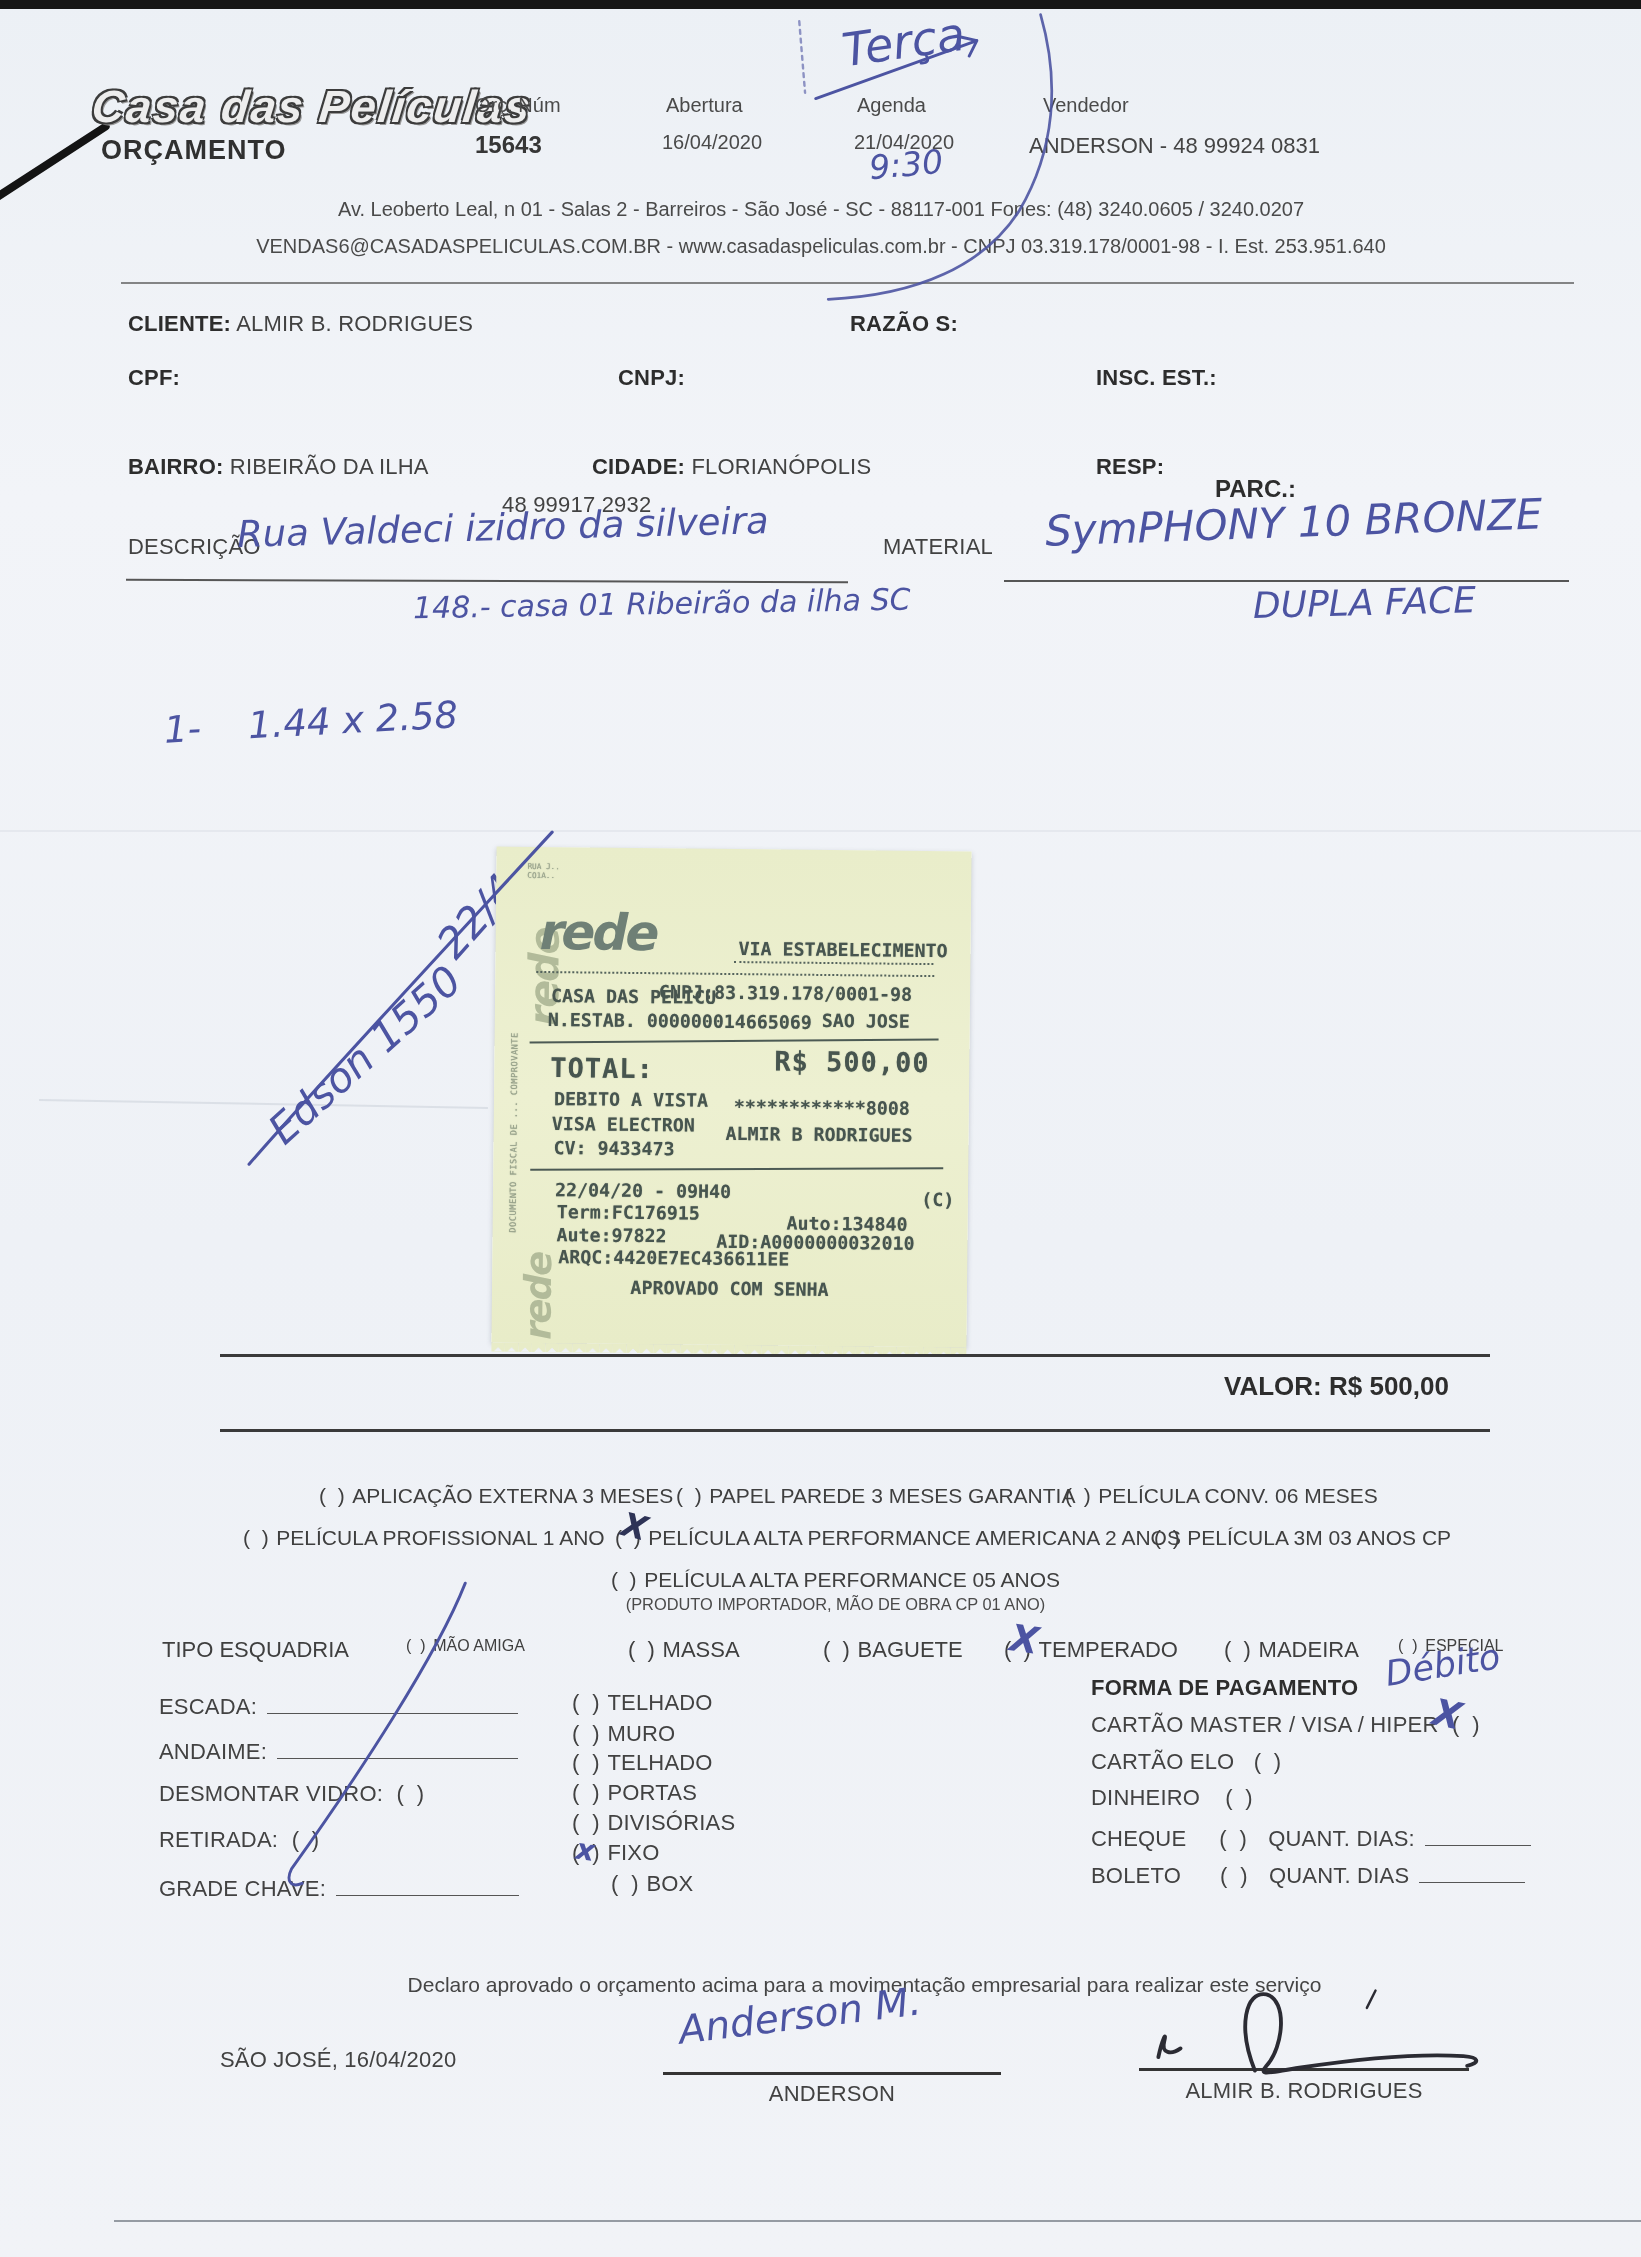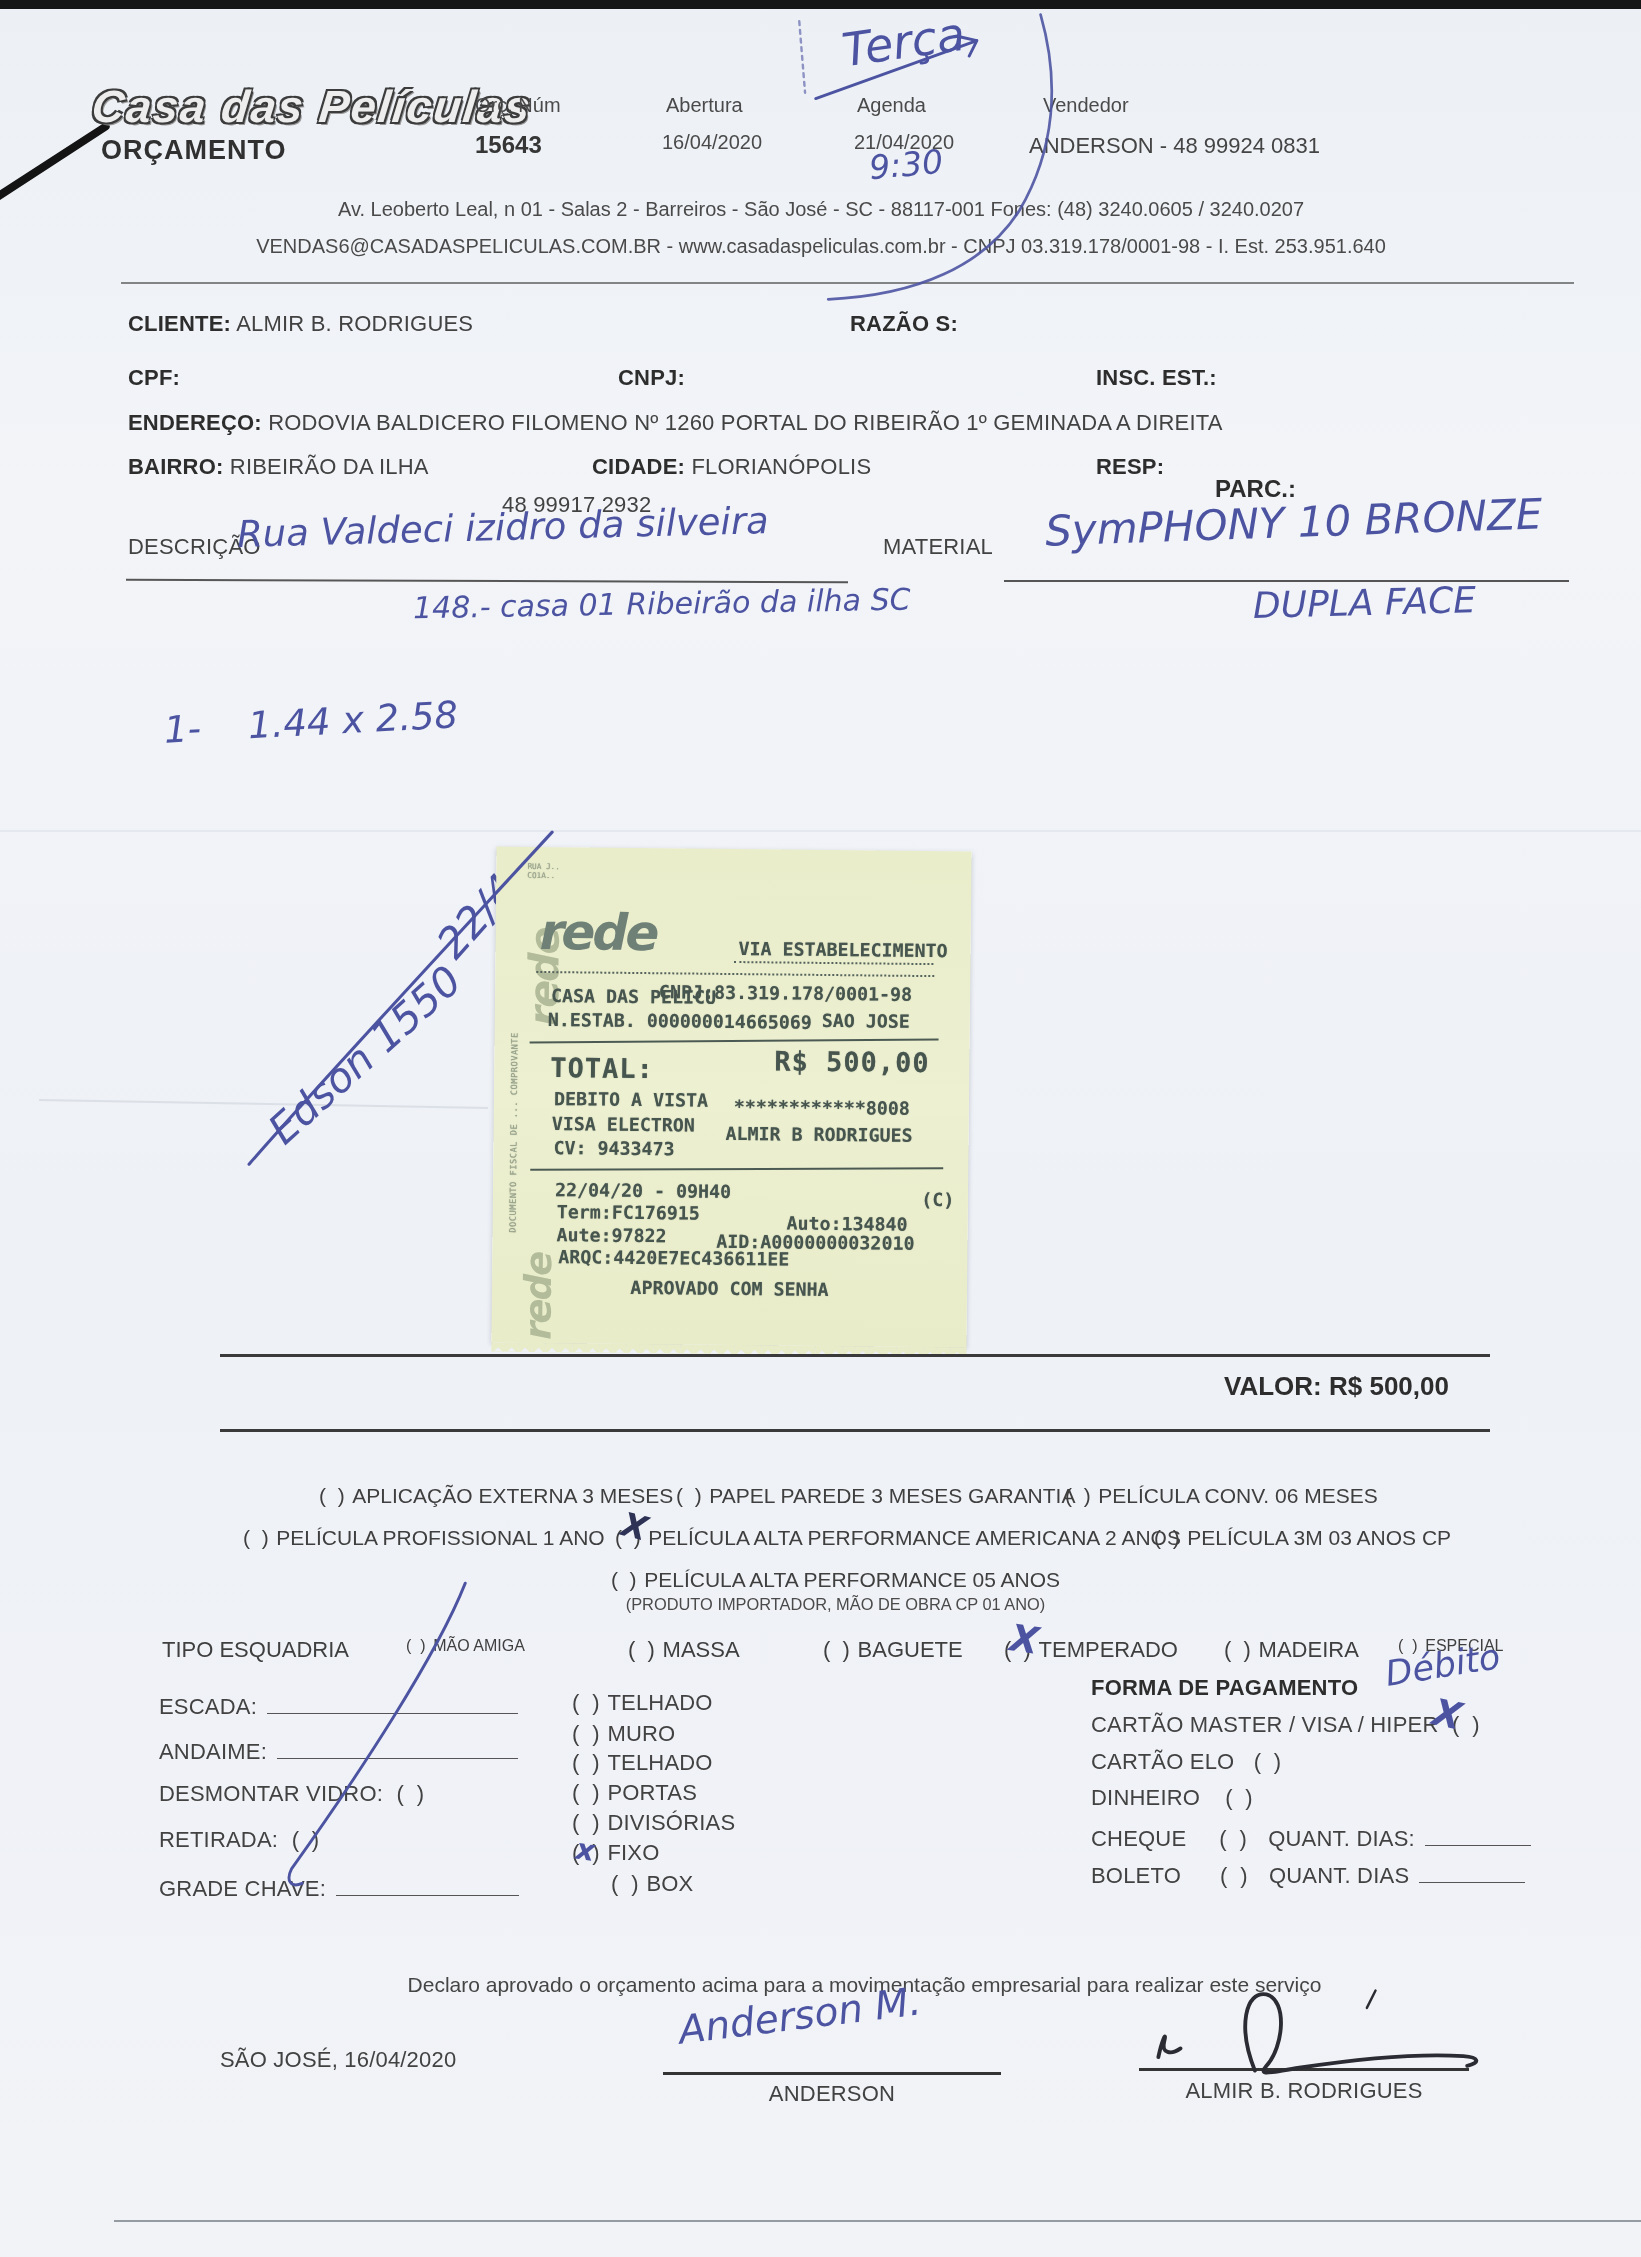--- a/index.html
+++ b/index.html
@@ -73,24 +73,20 @@
   <div class="abs print" style="left:128px;top:311px;">
     <span class="lbl">CLIENTE:</span>
     <span>ALMIR B. RODRIGUES</span>
   </div>
   <div class="abs print lbl" style="left:850px;top:311px;">RAZÃO S:</div>
 
   <div class="abs print lbl" style="left:128px;top:365px;">CPF:</div>
   <div class="abs print lbl" style="left:618px;top:365px;">CNPJ:</div>
   <div class="abs print lbl" style="left:1096px;top:365px;">INSC. EST.:</div>
 
-  <div class="abs print" style="left:128px;top:410px;white-space:nowrap;">
-    <span class="lbl">ENDEREÇO:</span>
-    <span>RODOVIA BALDICERO FILOMENO Nº 1260 PORTAL DO RIBEIRÃO 1º GEMINADA A DIREITA</span>
-  </div>
 
   <div class="abs print" style="left:128px;top:454px;">
     <span class="lbl">BAIRRO:</span>
     <span>RIBEIRÃO DA ILHA</span>
   </div>
   <div class="abs print" style="left:592px;top:454px;">
     <span class="lbl">CIDADE:</span>
     <span>FLORIANÓPOLIS</span>
   </div>
   <div class="abs print lbl" style="left:1096px;top:454px;">RESP:</div>

